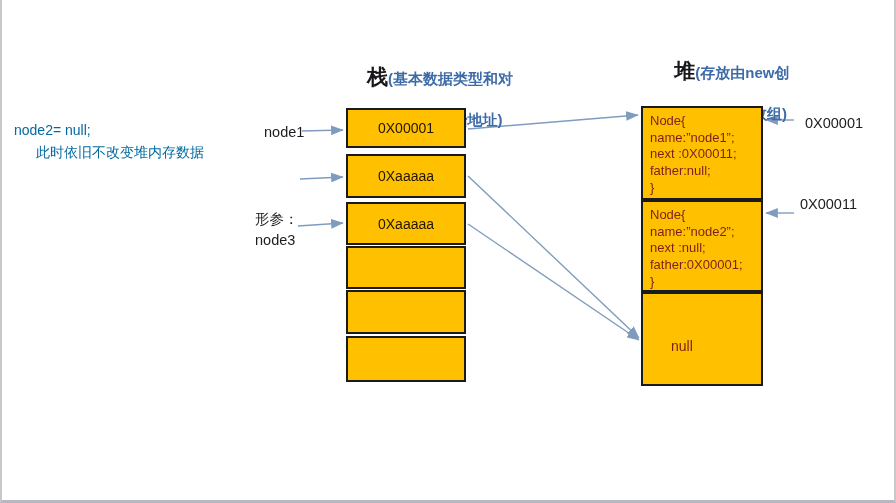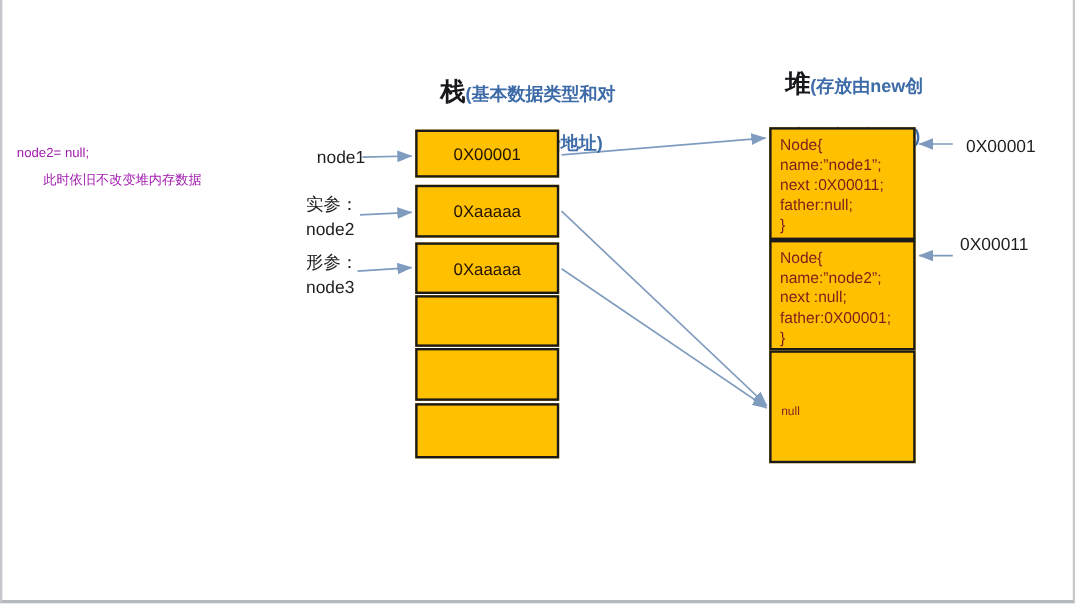--- a/index.html
+++ b/index.html
@@ -36,22 +36,22 @@
   }
   .heading .sub {
     color: #3d6ba8;
     font-size: 15px;
     font-weight: bold;
   }
 
   
   .note {
     position: absolute;
-    color: #a21caf;
-    font-size: 11px;
+    color: #0369a1;
+    font-size: 14px;
     line-height: 1.55;
     white-space: pre;
   }
 
   
   .side-label {
     position: absolute;
     color: #1d1d20;
     font-size: 14.5px;
     line-height: 1.45;
@@ -86,23 +86,23 @@
     font-size: 13px;
     line-height: 1.28;
     white-space: pre;
     display: block;
   }
   .cell.null-cell {
     padding: 0;
   }
   .cell.null-cell .code {
     position: absolute;
-    left: 8px;
+    left: 28px;
     top: 44px;
-    font-size: 10px;
+    font-size: 14px;
   }
 
   
   #arrows {
     position: absolute;
     left: 0; top: 0;
     width: 896px; height: 503px;
     pointer-events: none;
   }
 </style>
@@ -148,31 +148,29 @@
     <g>
       <line x1="792" y1="213" x2="764" y2="213" stroke="#7f9cbe" stroke-width="1.4" marker-end="url(#ah)"></line>
     </g>
   </svg>
 
   <div class="heading" style="left:334px; top:44px; width:190px;">
     <span class="big">栈</span><span class="sub">(基本数据类型和对</span><br>
     <span class="sub">象的物理起始地址)</span>
   </div>
 
-  <div class="heading" style="left:617px; top:38px; width:168px;">
+  <div class="heading" style="left:637px; top:38px; width:168px;">
     <span class="big">堆</span><span class="sub">(存放由new创</span><br>
     <span class="sub">建的对象和数组)</span>
   </div>
 
   <div class="note" style="left:12px; top:120px;">node2= null;</div>
   <div class="note" style="left:12px; top:142px;margin-left:22px;">此时依旧不改变堆内存数据</div>
 
   <div class="side-label" style="left:262px; top:122px;">node1</div>
-  <div class="side-label" style="left:253px; top:161px;">实参：
-node2</div>
   <div class="side-label" style="left:253px; top:209px;">形参：
 node3</div>
 
   <div class="stack-col">
     <div class="cell stack" style="left:344px; top:108px; width:120px; height:40px;">
       <span class="cell-text">0X00001</span>
     </div>
     <div class="cell stack" style="left:344px; top:154px; width:120px; height:44px;">
       <span class="cell-text">0Xaaaaa</span>
     </div>

